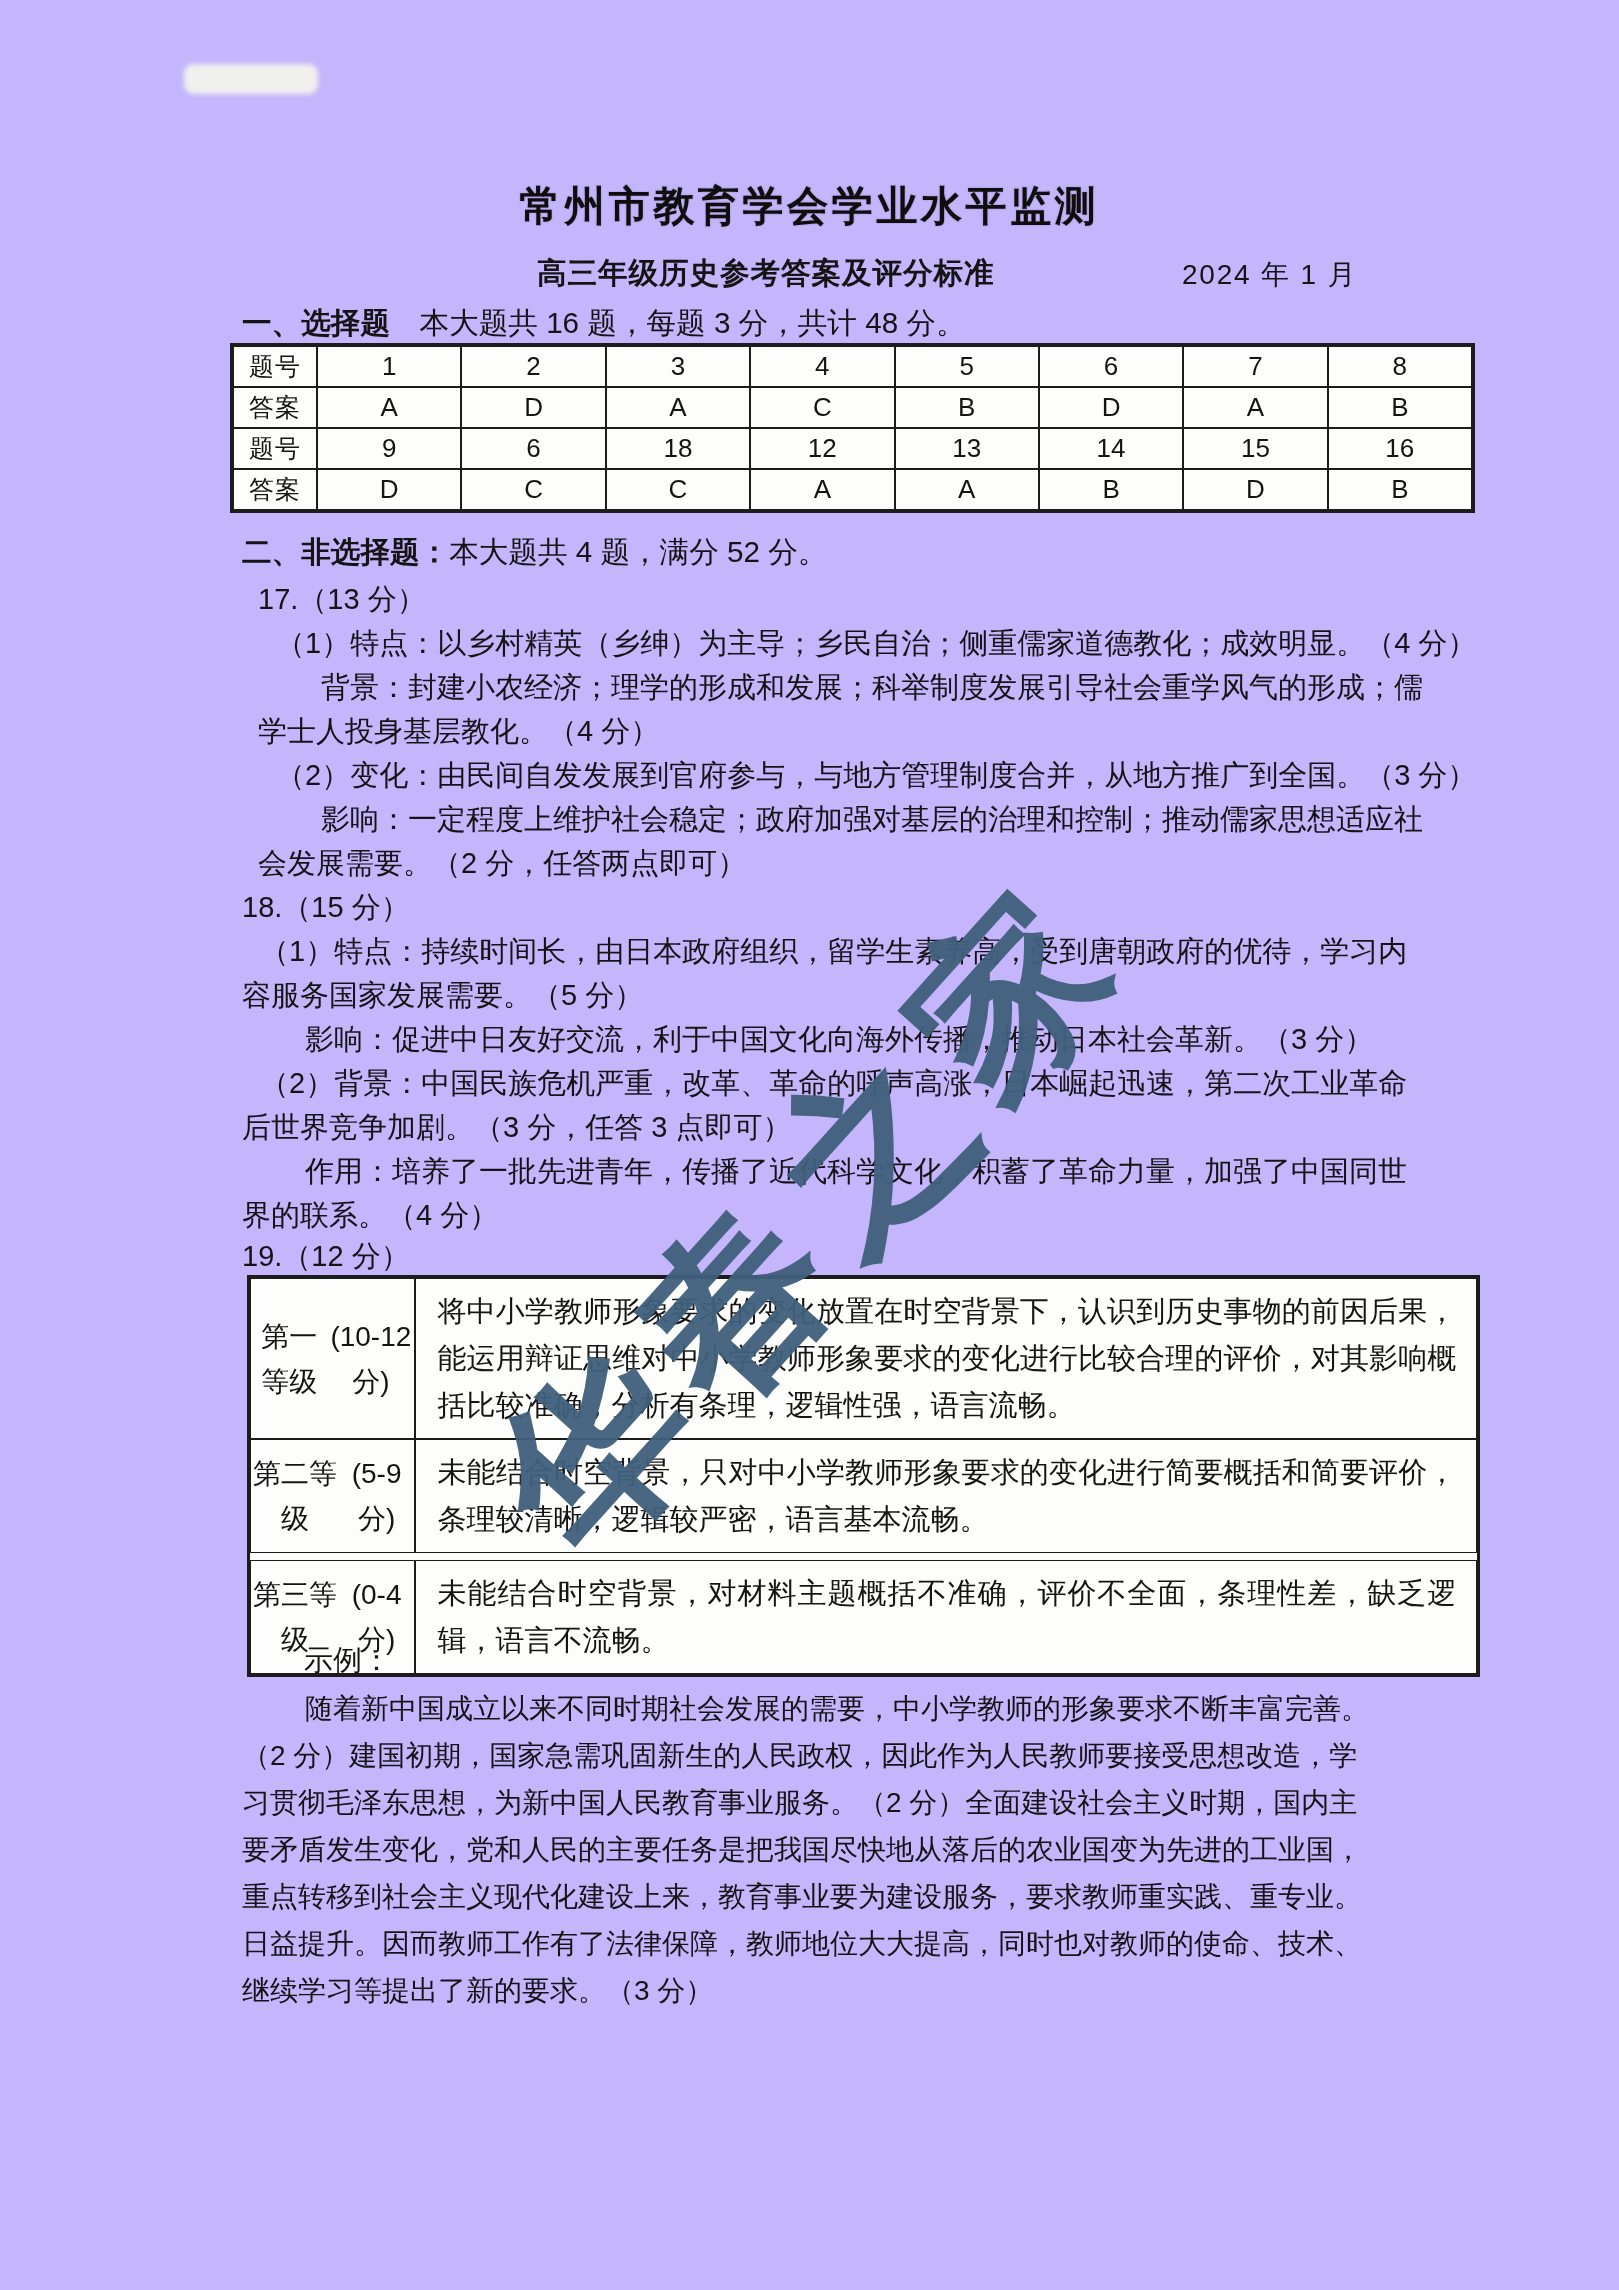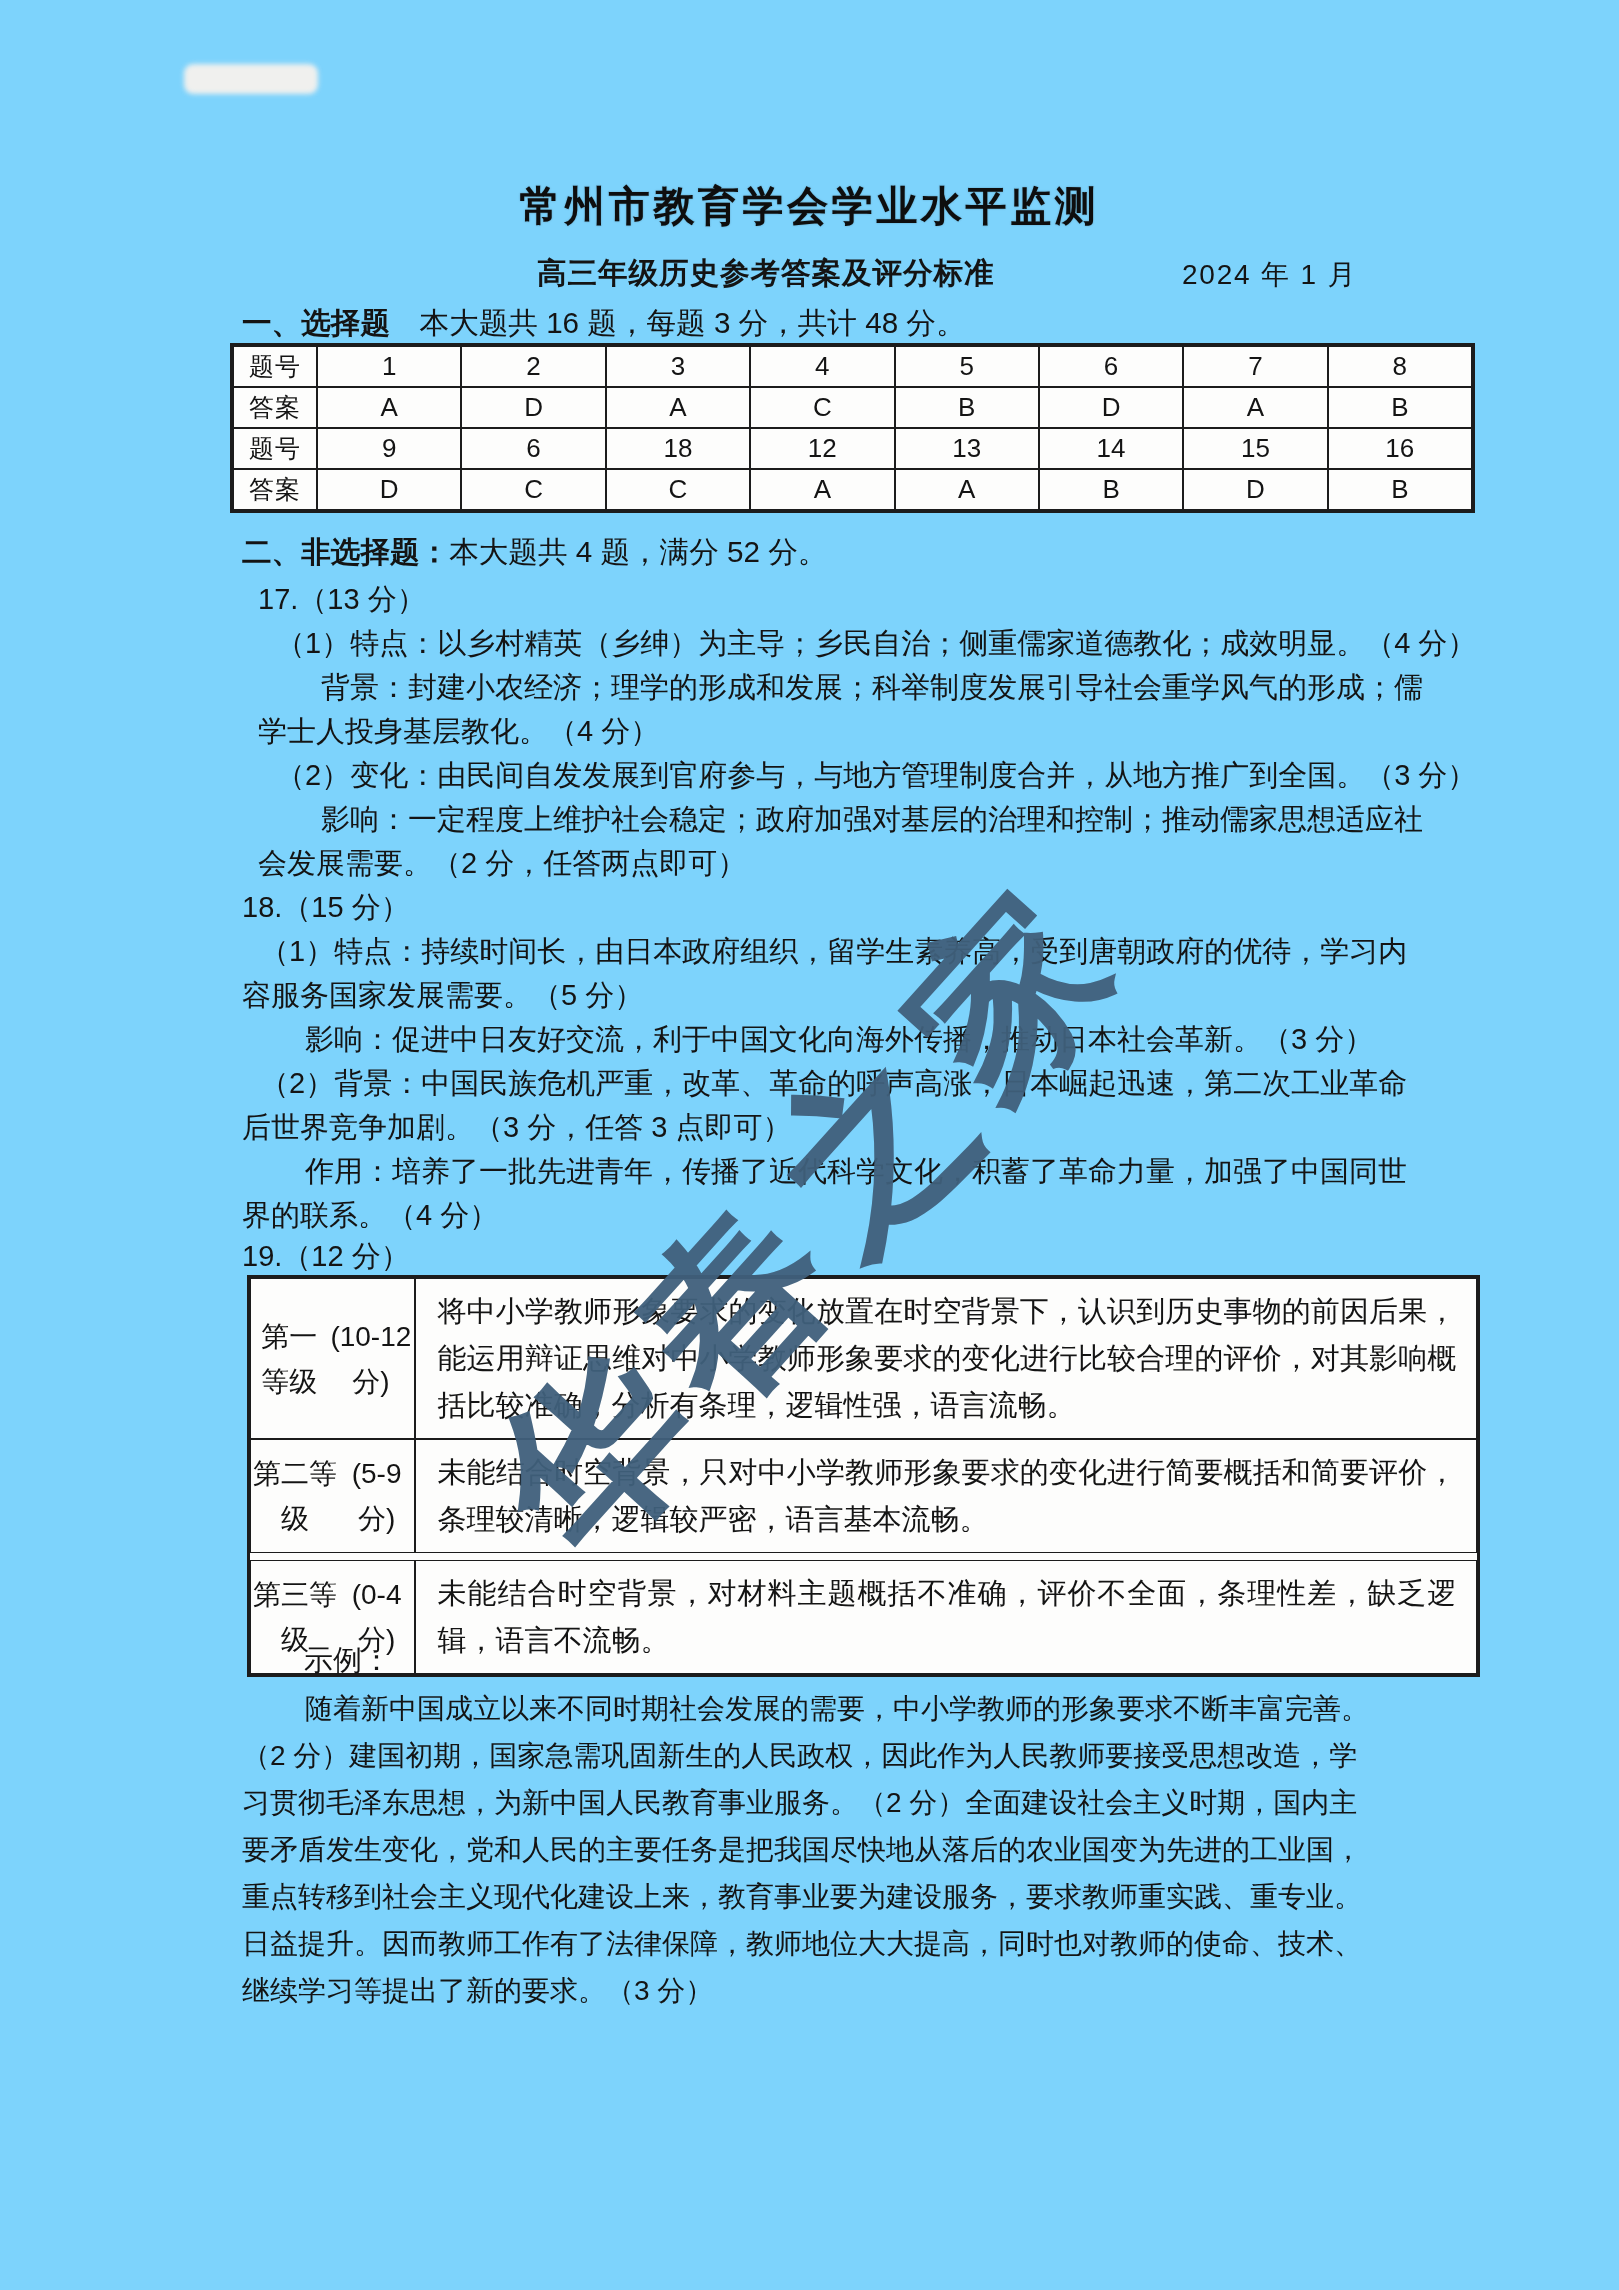--- a/index.html
+++ b/index.html
@@ -1,19 +1,19 @@
 <!DOCTYPE html>
 <html style="font-size:14.3px"><head>
 <meta charset="utf-8">
 <style>
   html,body{margin:0;padding:0;background:#e8e8e8;}
   .page{
     position:relative;
     width:1619px;height:2291px;
-    background:#7dd3fc;
+    background:#c4b5fd;
     overflow:hidden;
     font-family:"Liberation Sans",sans-serif;
     color:#141414;
   }
   .abs{position:absolute;}
   .nowrap{white-space:nowrap;}
 
   .title{
     left:0;top:179px;width:1619px;
     text-align:center;

